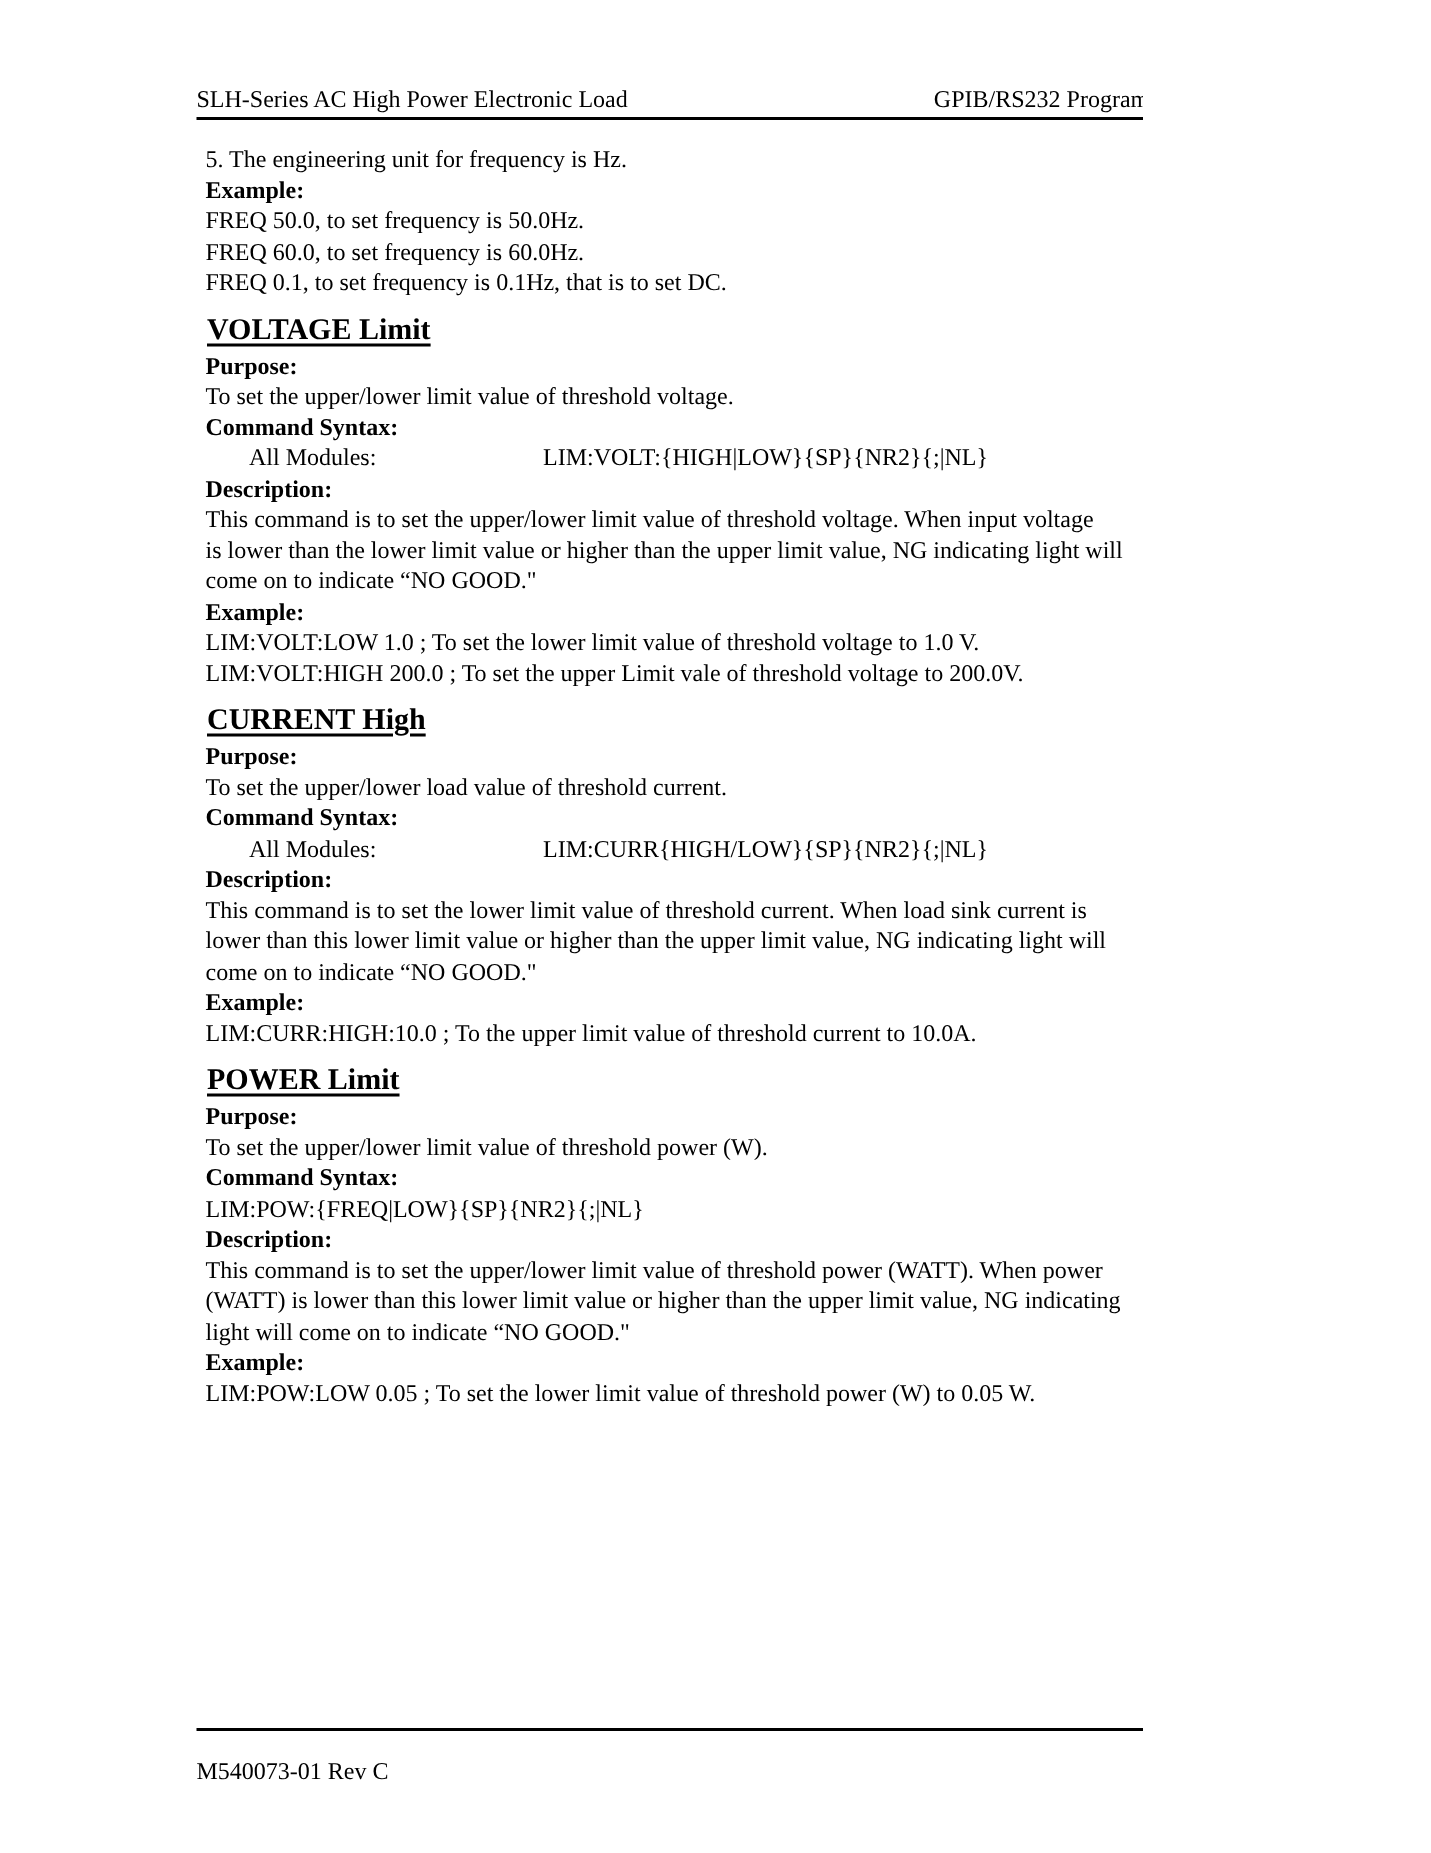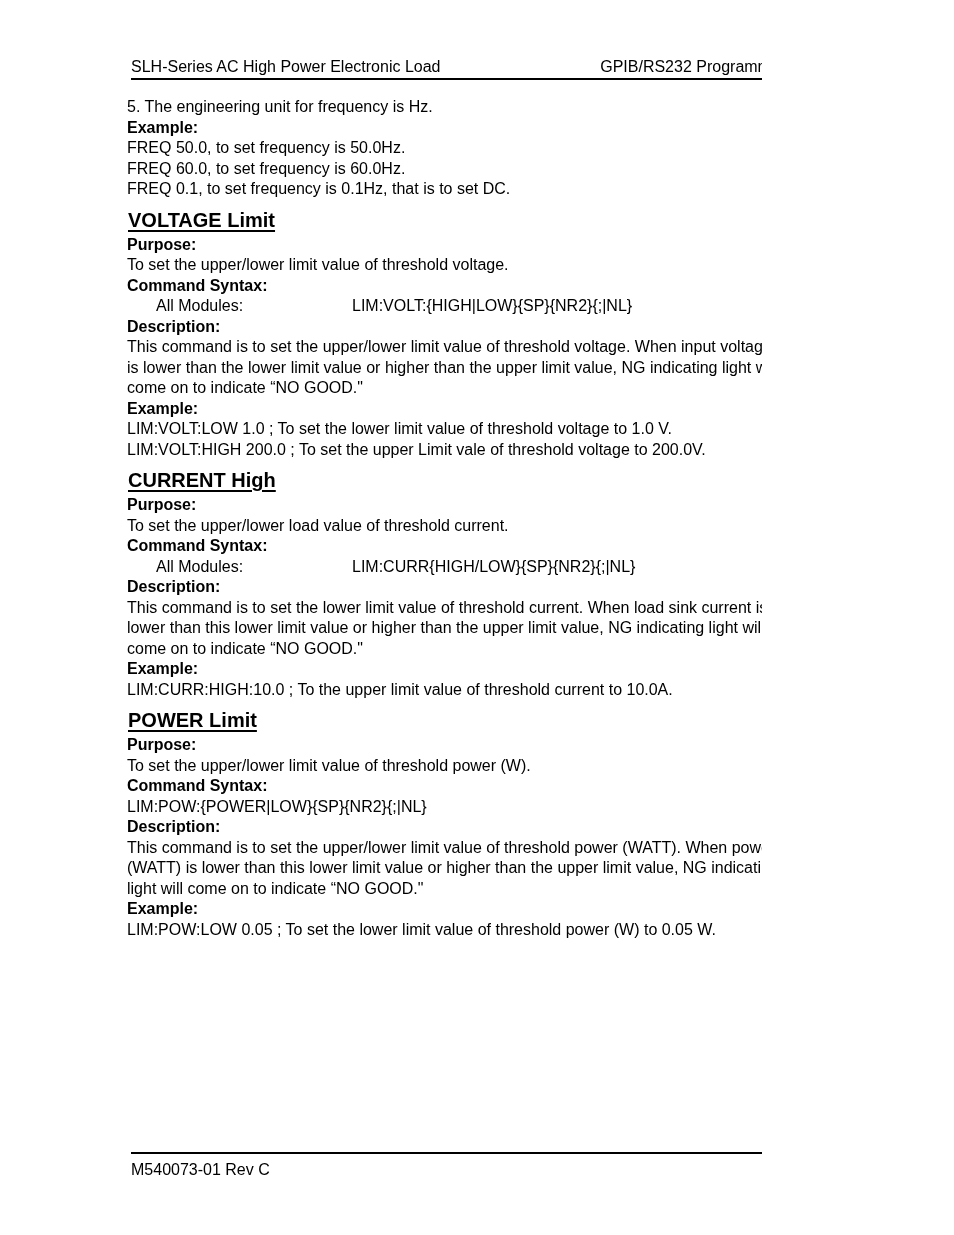--- a/index.html
+++ b/index.html
@@ -2,37 +2,37 @@
 <html><head>
 <meta charset="utf-8">
 <style>
   html, body { margin: 0; padding: 0; background: #ffffff; }
   .page {
     position: relative;
     width: 762px;
     height: 1235px;
     background: #ffffff;
     color: #000000;
-    font-family: Liberation Sans, sans-serif;
+    font-family: Liberation Serif, serif;
     font-size: 16px;
     line-height: 20.5px;
     overflow: hidden;
   }
   .header {
     position: absolute;
     left: 131px;
     top: 57px;
     width: 736px;
     display: flex;
     justify-content: space-between;
     border-bottom: 2px solid #000;
   }
   .main {
     position: absolute;
-    left: 127px;
+    left: 137px;
     top: 97px;
     width: 734px;
   }
   .main p { margin: 0; }
   .indent { margin-left: 29px; }
   .num-item { margin-left: 34px; }
   .blabel { font-weight: bold; margin-top: 5px; }
   .ex-line { margin-top: 3px; }
   .pre-gap { margin-top: 22px; }
   .sec-title {
@@ -46,21 +46,21 @@
   }
   .desc { white-space: pre-line; width: 714px; }
   .cmd-row { display: flex; }
   .cmd-label { flex: 0 0 196px; }
   .footer {
     position: absolute;
     left: 131px;
     top: 1152px;
     width: 736px;
     border-top: 2px solid #000;
-    padding-top: 6px;
+    padding-top: 18px;
     display: flex;
     justify-content: space-between;
   }
 </style>
 </head>
 <body>
 
 <div class="page">
 
   <div class="header">
@@ -104,21 +104,21 @@
     <p class="desc indent">This command is to set the lower limit value of threshold current. When load sink current is
 lower than this lower limit value or higher than the upper limit value, NG indicating light will
 come on to indicate “NO GOOD."</p>
     <p class="blabel indent">Example:</p>
     <p class="ex-line indent">LIM:CURR:HIGH:10.0 ; To the upper limit value of threshold current to 10.0A.</p>
 
     <h2 class="sec-title">POWER Limit</h2>
     <p class="blabel indent">Purpose:</p>
     <p class="indent">To set the upper/lower limit value of threshold power (W).</p>
     <p class="blabel indent">Command Syntax:</p>
-    <p class="indent">LIM:POW:{POWER|LOW}{SP}{NR2}{;|NL}</p>
+    <p class="indent">LIM:POW:{FREQ|LOW}{SP}{NR2}{;|NL}</p>
     <p class="blabel indent">Description:</p>
     <p class="desc indent">This command is to set the upper/lower limit value of threshold power (WATT). When power
 (WATT) is lower than this lower limit value or higher than the upper limit value, NG indicating
 light will come on to indicate “NO GOOD."</p>
     <p class="blabel indent pre-gap">Example:</p>
     <p class="ex-line indent">LIM:POW:LOW 0.05 ; To set the lower limit value of threshold power (W) to 0.05 W.</p>
 
   </div>
 
   <div class="footer">

